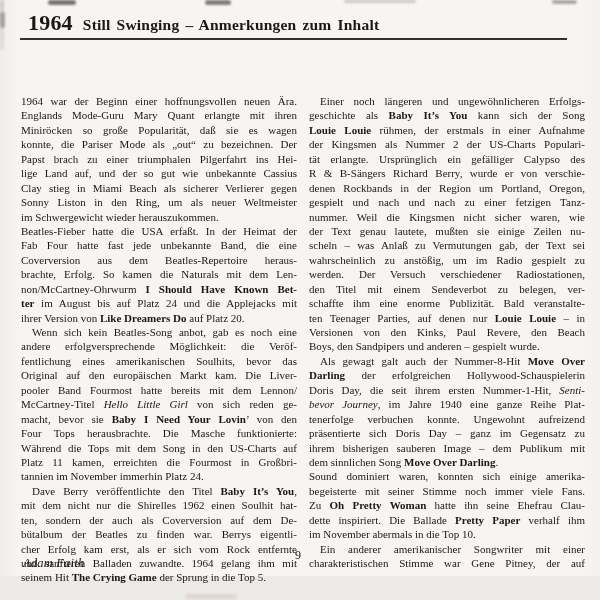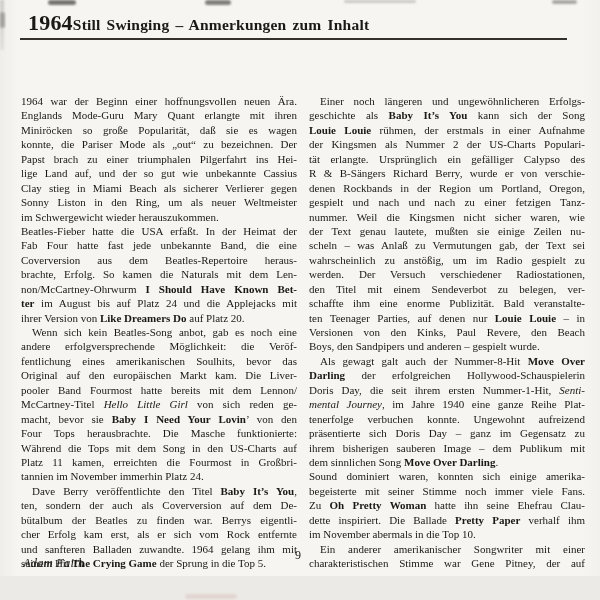--- a/index.html
+++ b/index.html
@@ -13,21 +13,21 @@
     background:#f5f4f0;
     background-image:linear-gradient(90deg,#efeeea 0%,#f6f5f1 3%,#f6f5f1 97%,#f2f1ed 100%);
     color:#1b1815;
   }
   
   .hdr{
     position:absolute;left:28px;top:10px;width:560px;
     display:flex;align-items:baseline;white-space:nowrap;
   }
   .hdr .year{font-size:22px;font-weight:bold;letter-spacing:.2px;}
-  .hdr .title{font-size:15.5px;font-weight:bold;letter-spacing:.2px;word-spacing:2px;}
+  .hdr .title{font-size:15.5px;font-weight:bold;margin-left:10px;letter-spacing:.2px;word-spacing:2px;}
   .rule{position:absolute;left:20px;top:38px;width:547px;height:2px;background:#34302c;}
   
   .col{
     position:absolute;top:46px;height:508px;
     font-size:11px;line-height:14.45px;
     text-rendering:optimizeLegibility;
     margin-top:48px;
   }
   .col.left{left:21px;width:276px;}
   .col.right{left:309px;width:276px;}
@@ -87,20 +87,21 @@
       <div class="line"><span>fentlichung eines amerikanischen Soulhits, bevor das</span></div>
       <div class="line"><span>Original auf den europäischen Markt kam. Die Liver-</span></div>
       <div class="line"><span>pooler Band Fourmost hatte bereits mit dem Lennon/</span></div>
       <div class="line"><span>McCartney-Titel </span><span class="i">Hello Little Girl</span><span> von sich reden ge-</span></div>
       <div class="line"><span>macht, bevor sie </span><span class="b">Baby I Need Your Lovin</span><span>’ von den</span></div>
       <div class="line"><span>Four Tops herausbrachte. Die Masche funktionierte:</span></div>
       <div class="line"><span>Während die Tops mit dem Song in den US-Charts auf</span></div>
       <div class="line"><span>Platz 11 kamen, erreichten die Fourmost in Großbri-</span></div>
       <div class="line end"><span>tannien im November immerhin Platz 24.</span></div>
       <div class="line indent"><span>Dave Berry veröffentlichte den Titel </span><span class="b">Baby It’s You</span><span>,</span></div>
+      <div class="line"><span>mit dem nicht nur die Shirelles 1962 einen Soulhit hat-</span></div>
       <div class="line"><span>ten, sondern der auch als Coverversion auf dem De-</span></div>
       <div class="line"><span>bütalbum der Beatles zu finden war. Berrys eigentli-</span></div>
       <div class="line"><span>cher Erfolg kam erst, als er sich vom Rock entfernte</span></div>
       <div class="line"><span>und sanfteren Balladen zuwandte. 1964 gelang ihm mit</span></div>
       <div class="line end"><span>seinem Hit </span><span class="b">The Crying Game</span><span> der Sprung in die Top 5.</span></div>
     </div>
   <div class="col right">
       <div class="line indent"><span>Einer noch längeren und ungewöhnlicheren Erfolgs-</span></div>
       <div class="line"><span>geschichte als </span><span class="b">Baby It’s You</span><span> kann sich der Song</span></div>
       <div class="line"><span class="b">Louie Louie</span><span> rühmen, der erstmals in einer Aufnahme</span></div>
@@ -115,21 +116,21 @@
       <div class="line"><span>wahrscheinlich zu anstößig, um im Radio gespielt zu</span></div>
       <div class="line"><span>werden. Der Versuch verschiedener Radiostationen,</span></div>
       <div class="line"><span>den Titel mit einem Sendeverbot zu belegen, ver-</span></div>
       <div class="line"><span>schaffte ihm eine enorme Publizität. Bald veranstalte-</span></div>
       <div class="line"><span>ten Teenager Parties, auf denen nur </span><span class="b">Louie Louie</span><span> – in</span></div>
       <div class="line"><span>Versionen von den Kinks, Paul Revere, den Beach</span></div>
       <div class="line end"><span>Boys, den Sandpipers und anderen – gespielt wurde.</span></div>
       <div class="line indent"><span>Als gewagt galt auch der Nummer-8-Hit </span><span class="b">Move Over</span></div>
       <div class="line"><span class="b">Darling</span><span> der erfolgreichen Hollywood-Schauspielerin</span></div>
       <div class="line"><span>Doris Day, die seit ihrem ersten Nummer-1-Hit, </span><span class="i">Senti-</span></div>
-      <div class="line"><span class="i">mental Journey</span><span>, im Jahre 1940 eine ganze Reihe Plat-</span></div>
+      <div class="line"><span class="i">bevor Journey</span><span>, im Jahre 1940 eine ganze Reihe Plat-</span></div>
       <div class="line"><span>tenerfolge verbuchen konnte. Ungewohnt aufreizend</span></div>
       <div class="line"><span>präsentierte sich Doris Day – ganz im Gegensatz zu</span></div>
       <div class="line"><span>ihrem bisherigen sauberen Image – dem Publikum mit</span></div>
       <div class="line end"><span>dem sinnlichen Song </span><span class="b">Move Over Darling</span><span>.</span></div>
       <div class="line"><span>Sound dominiert waren, konnten sich einige amerika-</span></div>
       <div class="line"><span>begeisterte mit seiner Stimme noch immer viele Fans.</span></div>
       <div class="line"><span>Zu </span><span class="b">Oh Pretty Woman</span><span> hatte ihn seine Ehefrau Clau-</span></div>
       <div class="line"><span>dette inspiriert. Die Ballade </span><span class="b">Pretty Paper</span><span> verhalf ihm</span></div>
       <div class="line end"><span>im November abermals in die Top 10.</span></div>
       <div class="line indent"><span>Ein anderer amerikanischer Songwriter mit einer</span></div>

